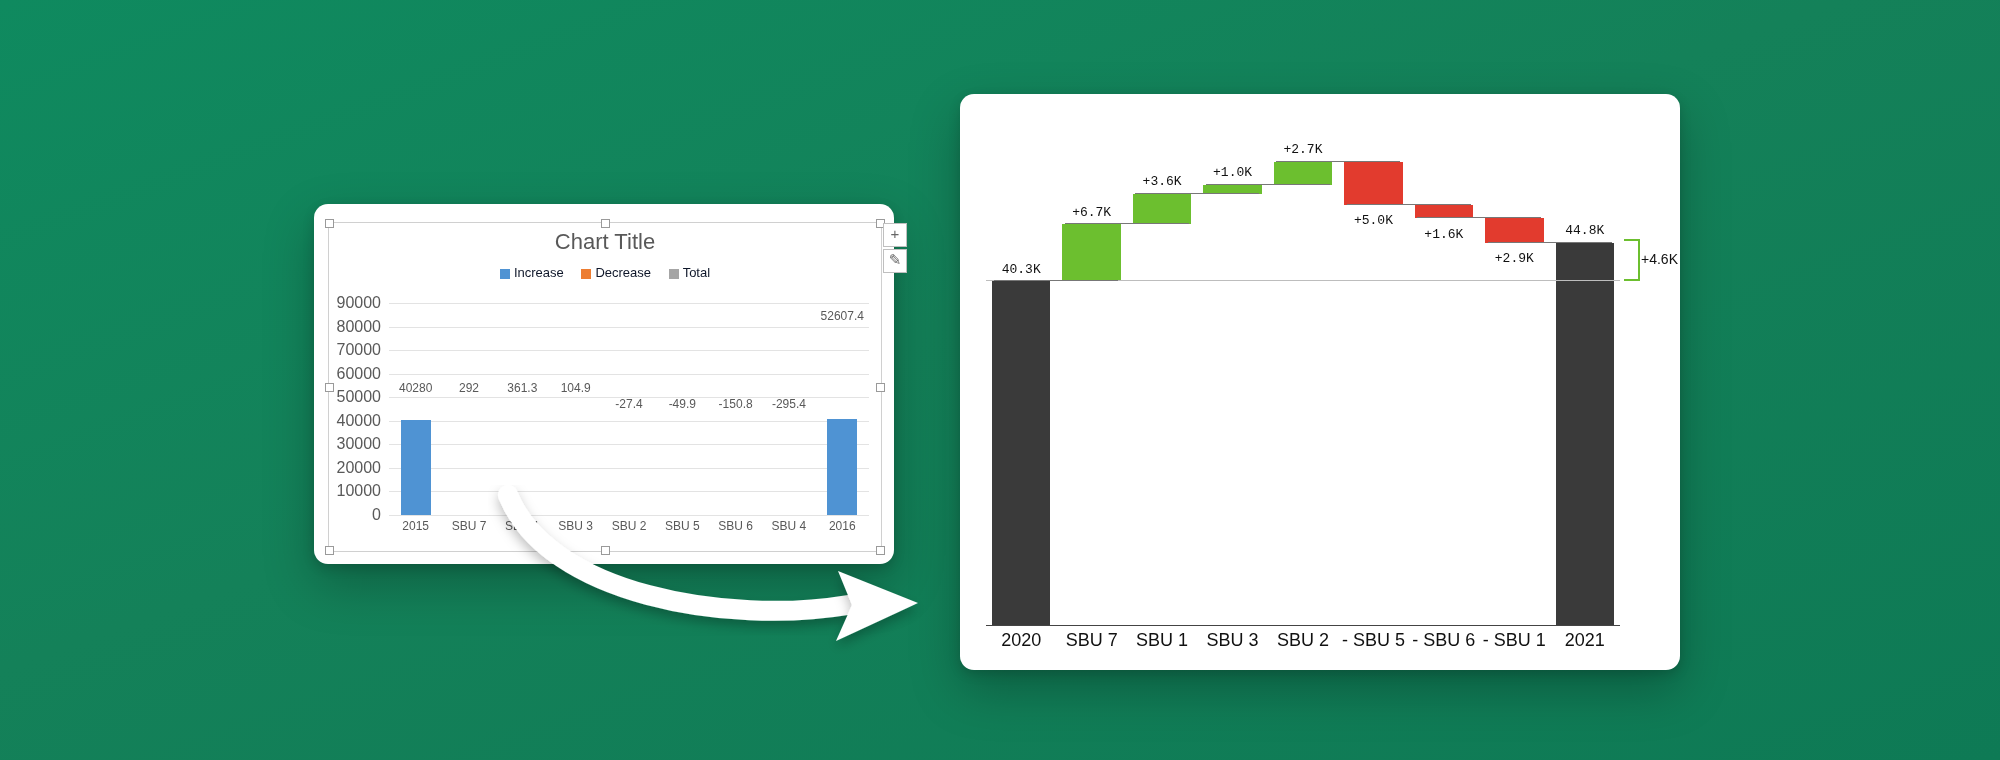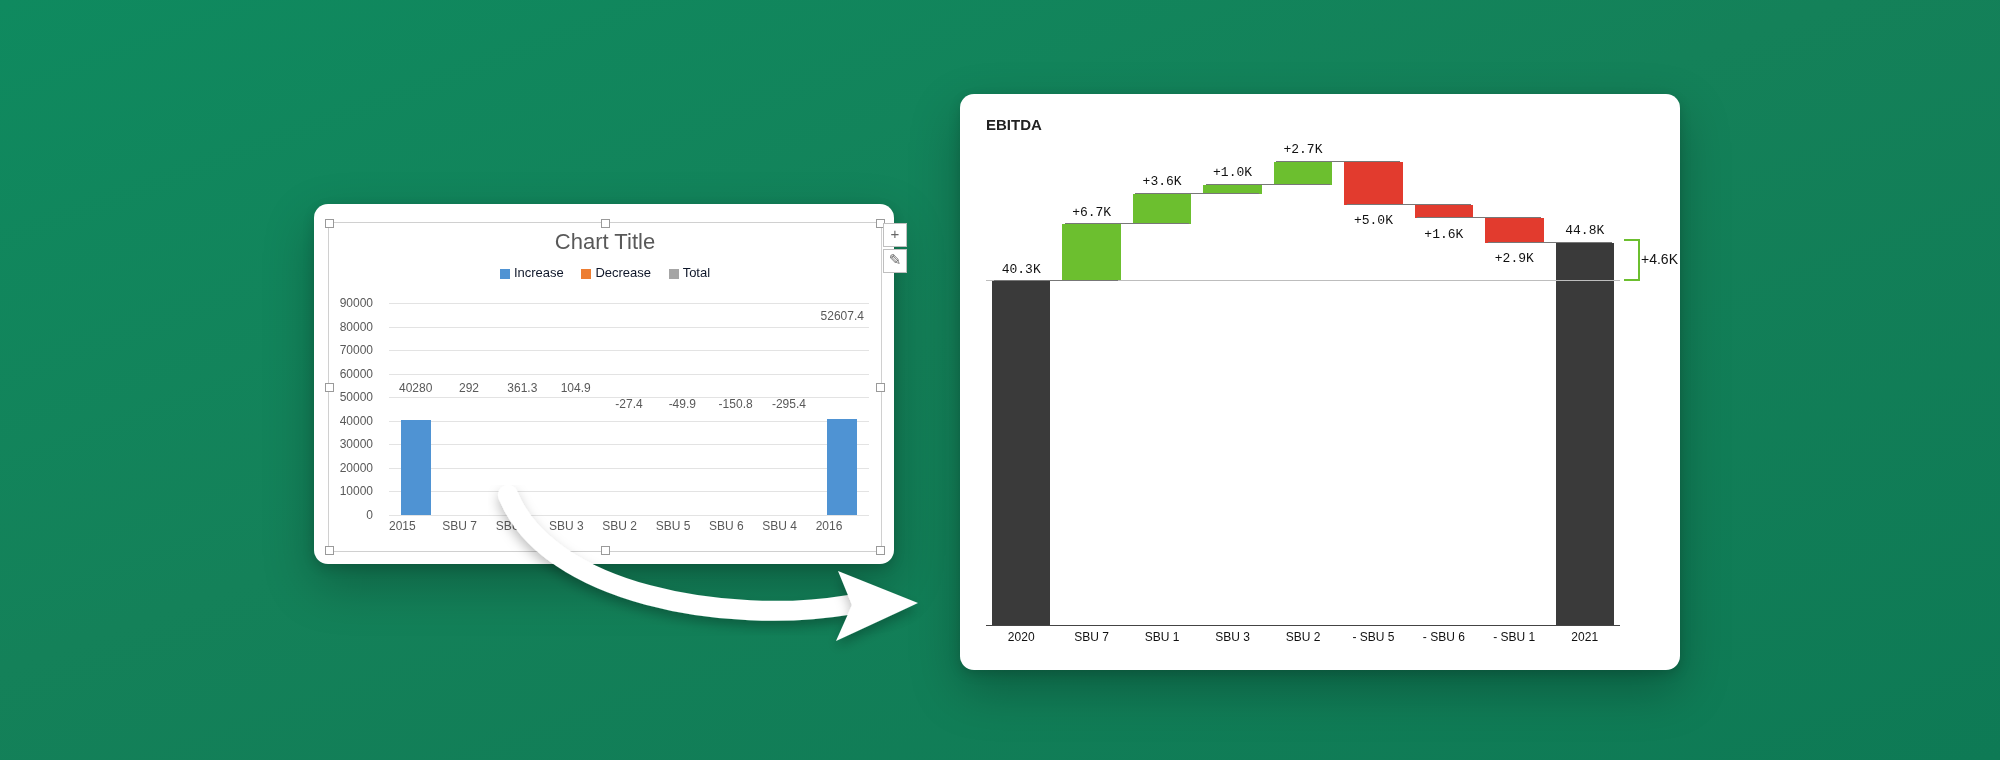--- a/index.html
+++ b/index.html
@@ -26,43 +26,43 @@
   .h-l{left:-4px;top:calc(50% - 4px);} .h-r{right:-4px;top:calc(50% - 4px);}
   .side-btn{position:absolute;right:-26px;width:22px;height:22px;border:1px solid #bfbfbf;background:#fff;font-size:15px;line-height:20px;text-align:center;color:#666;}
   .sb1{top:0;} .sb2{top:26px;}
   .ct{color:#595959;font-size:22px;text-align:center;margin-top:6px;}
   .legend{text-align:center;font-size:13px;color:#0f172a;margin-top:10px;}
   .lg-sw{display:inline-block;width:10px;height:10px;margin:0 4px 0 14px;vertical-align:middle;}
   .lg-sw:first-child{margin-left:0;}
   .sw-inc{background:#4f93d3;} .sw-dec{background:#ed7d31;} .sw-tot{background:#a5a5a5;}
   .plot-l{position:absolute;left:60px;right:12px;top:80px;bottom:36px;}
   .yaxis-l{position:absolute;left:0;top:80px;bottom:36px;width:56px;}
-  .ytick{position:absolute;right:12px;font-size:12px;color:#595959;transform:translateY(-50%);}
+  .ytick{position:absolute;right:4px;font-size:16px;color:#595959;transform:translateY(-50%);}
   .grid{position:absolute;left:0;right:0;height:1px;background:#e3e3e3;}
   .xlabels-l{position:absolute;left:60px;right:12px;bottom:8px;height:24px;display:flex;}
-  .xl{flex:1;text-align:left;font-size:12px;color:#595959;}
+  .xl{flex:1;text-align:center;font-size:12px;color:#595959;}
   .dlabels-l{position:absolute;left:60px;right:12px;display:flex;pointer-events:none;}
   .dl{flex:1;text-align:center;font-size:12px;color:#595959;}
   .bar-l{position:absolute;background:#4f93d3;}
   
   .arrow{position:absolute;left:488px;top:485px;width:440px;height:170px;}
   
   .right{left:960px;top:94px;width:720px;height:576px;padding:22px 26px 18px 26px;box-sizing:border-box;}
   .title-r{font-size:15px;color:#222;font-weight:600;}
   .plot-r{position:absolute;left:26px;right:60px;top:62px;bottom:44px;border-bottom:1px solid #444;}
   .baseline{position:absolute;left:0;right:0;height:1px;background:#bdbdbd;}
   .col-r{position:absolute;bottom:0;font-family:Liberation Mono, monospace;}
   .bar-r{position:absolute;left:6px;right:6px;}
   .bar-total{background:#3a3a3a;}
   .bar-pos{background:#6cbf2f;}
   .bar-neg{background:#e23b2e;}
   .dlr{position:absolute;left:0;right:0;text-align:center;font-size:13px;color:#111;white-space:nowrap;}
   .conn{position:absolute;height:1px;background:#777;}
   .xlabels-r{position:absolute;left:26px;right:60px;bottom:16px;height:24px;display:flex;}
-  .xr{flex:1;text-align:center;font-size:12px;color:#111;}
+  .xr{flex:1;text-align:center;font-size:18px;color:#111;}
   .diff-bracket{position:absolute;border:2px solid #6cbf2f;border-left:none;}
   .diff-label{position:absolute;font-size:14px;color:#111;font-weight:500;}
 </style>
 </head>
 <body>
 
 <div class="card left">
   <div class="excel-frame">
     <div class="handle h-tl"></div>
     <div class="handle h-t"></div>
@@ -137,21 +137,20 @@
   <defs>
     <filter id="ds" x="-20%" y="-20%" width="140%" height="140%">
       <feDropShadow dx="0" dy="6" stdDeviation="6" flood-color="#000" flood-opacity="0.25"></feDropShadow>
     </filter>
   </defs>
   <path d="M20 10 C 60 110, 240 140, 360 120" stroke="#fff" stroke-width="20" fill="none" stroke-linecap="round" filter="url(#ds)"></path>
   <path d="M350 86 L430 118 L348 156 L364 120 Z" fill="#fff" filter="url(#ds)"></path>
 </svg>
 
 <div class="card right">
-  <div class="title-r">EBITDA</div>
   <div class="plot-r" id="plot-r">
       <div class="col-r" style="left: 0%; width: 11.1111%; top: 0px; bottom: 0px;">
         <div class="bar-r bar-total" style="bottom: 0%; height: 73.2727%;"></div>
         <div class="dlr" style="bottom: 74.2727%;">40.3K</div>
       </div>
       <div class="col-r" style="left: 11.1111%; width: 11.1111%; top: 0px; bottom: 0px;">
         <div class="bar-r bar-pos" style="bottom: 73.2727%; height: 12.1818%;"></div>
         <div class="dlr" style="bottom: 86.4545%;">+6.7K</div>
       </div>
       <div class="col-r" style="left: 22.2222%; width: 11.1111%; top: 0px; bottom: 0px;">

